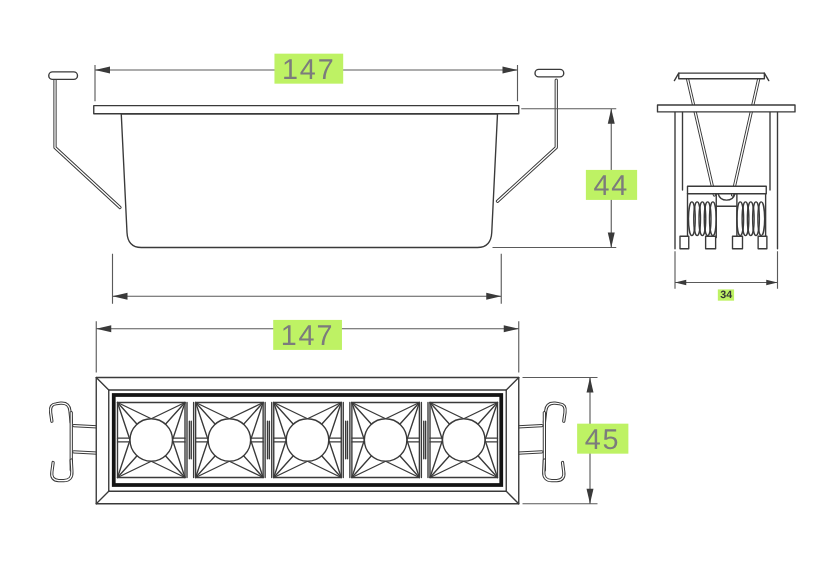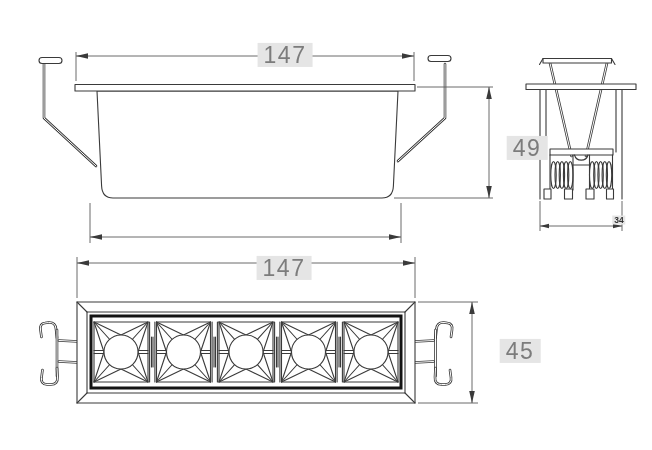--- a/index.html
+++ b/index.html
@@ -11,23 +11,23 @@
   
   .ln{stroke:var(--line,#3a3a3a);stroke-width:1.1;fill:none;stroke-linecap:round;stroke-linejoin:round;}
   .fw{fill:#fff;}
   .thick{stroke:var(--frame,#141414);stroke-width:3;fill:none;}
   .dimln{stroke:#5a5a5a;stroke-width:0.9;fill:none;}
   .arrow{fill:#3a3a3a;stroke:none;}
   .wire{stroke:var(--line,#3a3a3a);stroke-width:2.6;fill:none;stroke-linecap:round;stroke-linejoin:round;}
   .wirein{stroke:#fff;stroke-width:1;fill:none;stroke-linecap:round;stroke-linejoin:round;}
   
   .dim{
-    position:absolute;transform:translate(-50%,-50%);background:#e5e5e5;
+    position:absolute;transform:translate(-50%,-50%);background:#bef264;
     color:var(--dimtext,#7c7c7c);font-size:23px;letter-spacing:1.5px;
-    line-height:1.05;padding:0 6px;white-space:nowrap;margin-left:38px;
+    line-height:1.05;padding:0 6px;white-space:nowrap;
   }
   .dim.small{font-size:8.5px;font-weight:bold;color:var(--smalldim,#333);letter-spacing:0;padding:0 2px;}
 </style>
 </head>
 <body>
 
 <div class="canvas">
 
 <svg width="652" height="450" viewBox="0 0 652 450">
   <defs>
@@ -186,18 +186,18 @@
     <path class="arrow" d="M472,403 L469.2,391 L474.8,391 Z"></path>
   </g>
   <g>
     <path class="dimln" d="M540,201 L540,231 M622,201 L622,231 M540,226 L622,226"></path>
     <path class="arrow" d="M540,226 L549,223.8 L549,228.2 Z"></path>
     <path class="arrow" d="M622,226 L613,223.8 L613,228.2 Z"></path>
   </g>
 </svg>
 
 <div class="dim" style="left:247px;top:55px;">147</div>
-<div class="dim" style="left:489px;top:148px;">49</div>
+<div class="dim" style="left:489px;top:148px;">44</div>
 <div class="dim" style="left:246px;top:268px;">147</div>
 <div class="dim" style="left:482px;top:351px;">45</div>
-<div class="dim small" style="left:581px;top:220px;">34</div>
+<div class="dim small" style="left:581px;top:236px;">34</div>
 
 </div>
 
 </body></html>

